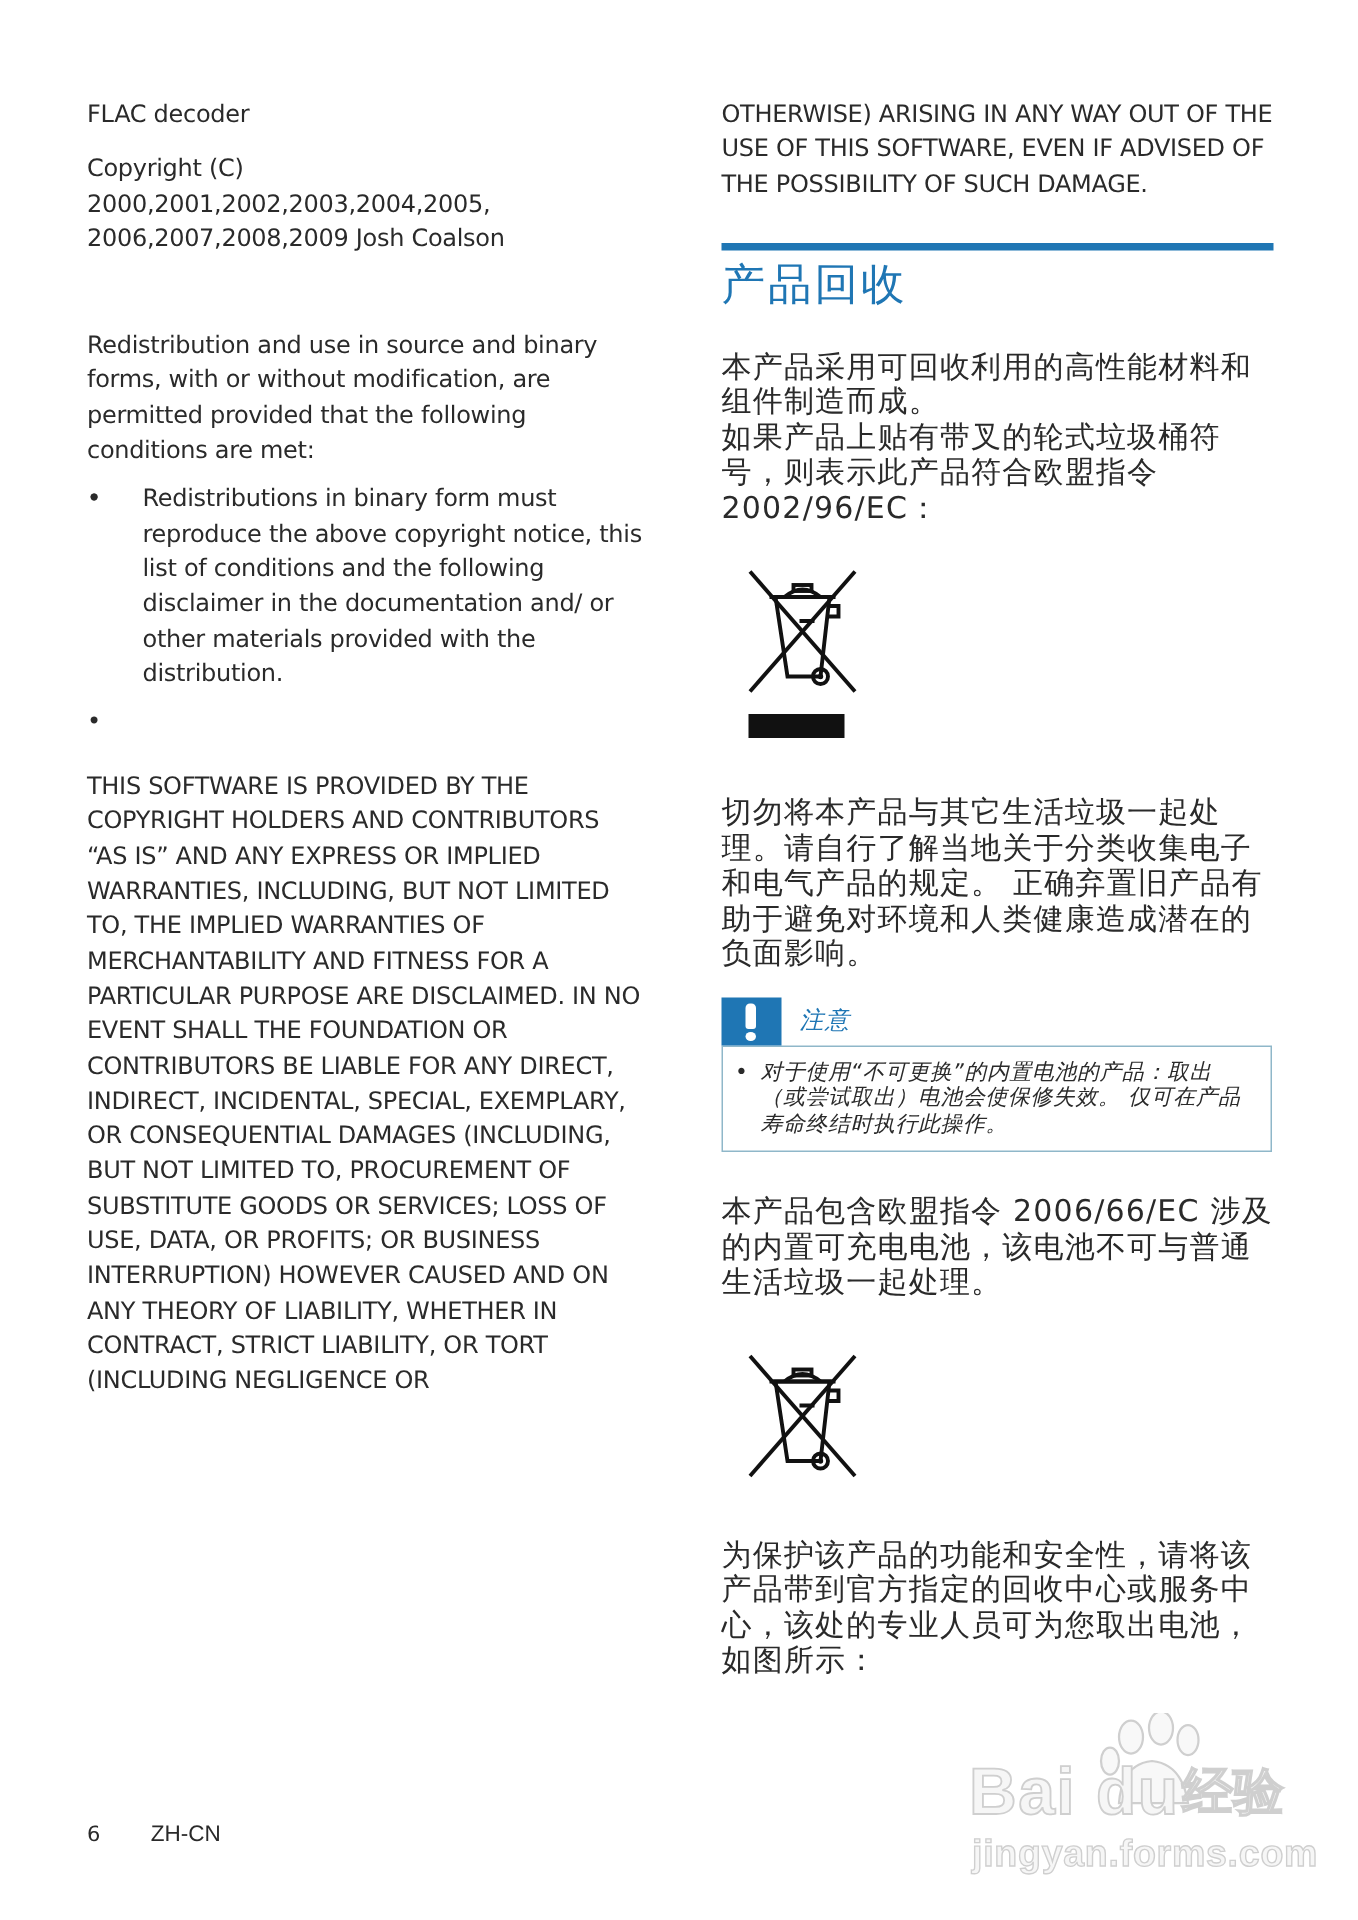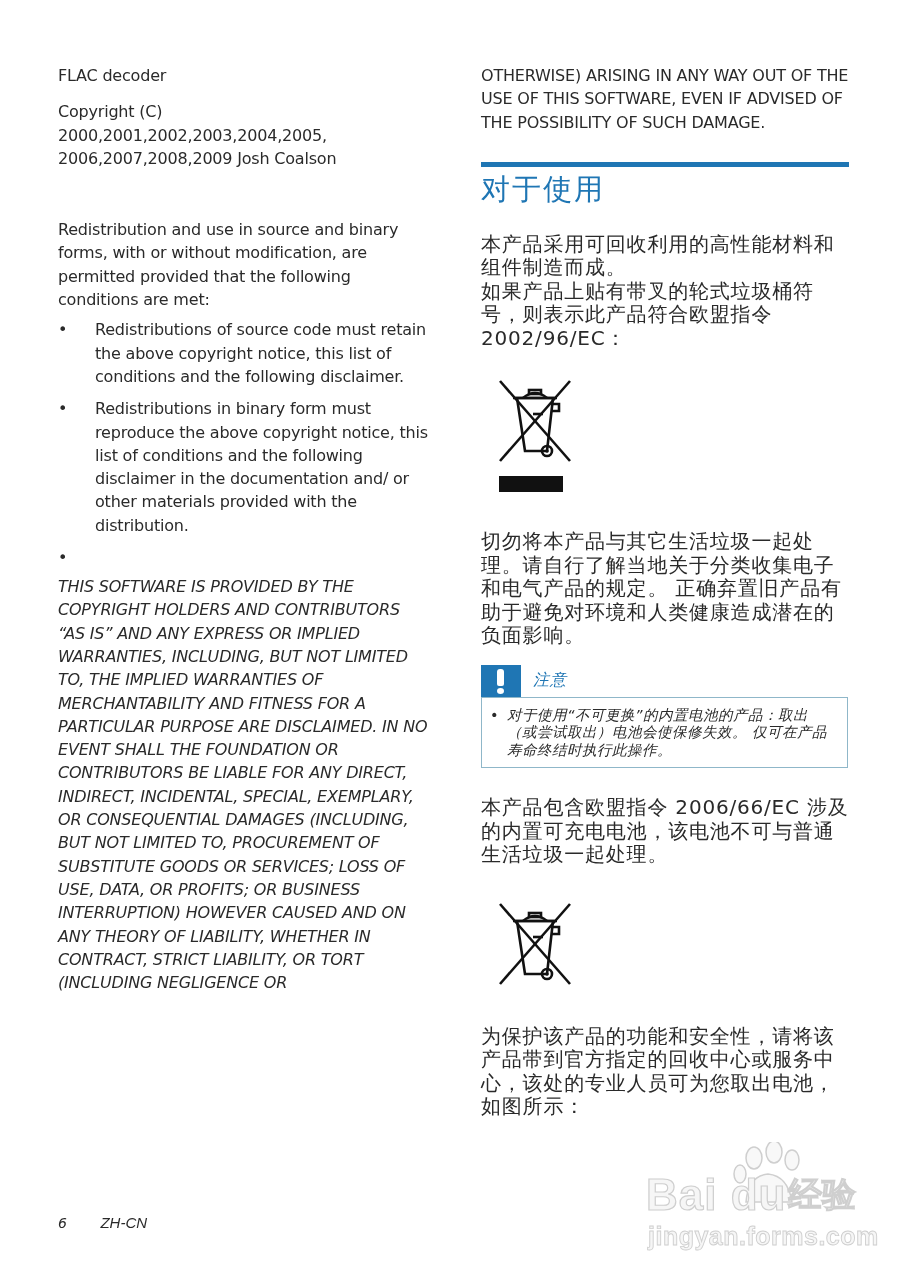--- a/index.html
+++ b/index.html
@@ -11,21 +11,21 @@
     .left { left: 58px; top: 64px; width: 372px; }
     .right { left: 481px; top: 64px; width: 368px; }
     .en { font-size: 16px; line-height: 23.3px; letter-spacing: -0.2px; }
     p { margin: 0; }
     .title { margin-bottom: 13px; }
     .copyright { margin-bottom: 48px; }
     .intro { margin-bottom: 7px; }
     ul.bullets { list-style: none; margin: 0; padding: 0; }
     ul.bullets li { position: relative; padding-left: 37px; margin-bottom: 9px; }
     ul.bullets li .dot { position: absolute; left: 0; top: 0; }
-    .disclaimer { margin-top: 38px; text-transform: none; font-style: italic; }
+    .disclaimer { margin-top: 52px; text-transform: none; }
     .right .en { }
     .rule { height: 5px; background: #1f76b4; margin-top: 28px; }
     .section-title { color: #1f76b4; font-size: 29px; line-height: 40px; margin-top: 2px; letter-spacing: 2px; }
     .zh { font-size: 20px; line-height: 23.5px; letter-spacing: 0.8px; color: #2a2a2a; }
     .zh-p1 { margin-top: 24px; }
     .zh-p2 { margin-top: 0; }
     .bin-icon { display: block; margin-left: 14px; }
     .bin1 { margin-top: 26px; }
     .zh-p3 { margin-top: 38px; }
     .caution { margin-top: 17px; position: relative; font-style: italic; }
@@ -34,58 +34,57 @@
     .caution-flag .bang { position: absolute; left: 16px; top: 4px; width: 7px; height: 17px; background: #fff; border-radius: 3px 3px 2px 2px; }
     .caution-flag .bang-dot { position: absolute; left: 16px; top: 23px; width: 7px; height: 6px; background: #fff; border-radius: 50%; }
     .caution-label { position: absolute; left: 52px; top: 5px; color: #1f76b4; font-size: 16px; letter-spacing: 1px; }
     .caution-box { border: 1px solid #8fb7c9; border-top: 1px solid #8fb7c9; padding: 9px 14px 8px 6px; width: 345px; }
     .caution-box ul { list-style: none; margin: 0; padding: 0; }
     .caution-box li { position: relative; padding-left: 19px; font-size: 14.5px; line-height: 17.5px; letter-spacing: 0.5px; color: #2a2a2a; }
     .caution-box li .dot { position: absolute; left: 2px; top: 0; }
     .zh-p4 { margin-top: 28px; }
     .bin2 { margin-top: 32px; }
     .zh-p5 { margin-top: 36px; }
-    .footer { position: absolute; left: 58px; top: 1214px; font-size: 14px; color: #2a2a2a; font-style: italic; }
+    .footer { position: absolute; left: 58px; top: 1214px; font-size: 14px; color: #2a2a2a; }
     .footer .page { display: inline-block; width: 38px; }
     .footer .lang { font-family: "Liberation Sans", sans-serif; font-size: 15px; }
     .watermark { position: absolute; left: 646px; top: 1142px; width: 230px; height: 110px; color: #ffffff; }
     .wm-text { font-family: "Liberation Sans", sans-serif; font-weight: bold; font-size: 44px; color: #f6f6f6;
       -webkit-text-stroke: 1.2px #cfcfcf; position: absolute; left: 0; top: 28px; letter-spacing: 1px; }
     .wm-cn { position: absolute; left: 142px; top: 30px; font-size: 34px; color: #f6f6f6; -webkit-text-stroke: 1px #cfcfcf; font-weight: bold; }
     .wm-url { position: absolute; left: 2px; top: 80px; font-family: "Liberation Sans", sans-serif; font-size: 25px; color: #f6f6f6; -webkit-text-stroke: 0.9px #cfcfcf; font-weight: bold; letter-spacing: 0.5px; }
     .wm-paw { position: absolute; left: 80px; top: 0; }
   </style>
 </head>
 <body>
 
 <div class="col left">
   <p class="en title">FLAC decoder</p>
   <p class="en copyright">Copyright (C) 2000,2001,2002,2003,2004,2005, 2006,2007,2008,2009 Josh Coalson</p>
   <p class="en intro">Redistribution and use in source and binary forms, with or without modification, are permitted provided that the following conditions are met:</p>
   <ul class="bullets en">
     <li>
       <span class="dot">•</span>
-      <span>Redistributions of source code must retain the above copyright notice, this list of conditions and the following disclaimer.</span>
     </li>
     <li>
       <span class="dot">•</span>
       <span>Redistributions in binary form must reproduce the above copyright notice, this list of conditions and the following disclaimer in the documentation and/ or other materials provided with the distribution.</span>
     </li>
     <li>
       <span class="dot">•</span>
     </li>
   </ul>
   <p class="en disclaimer">THIS SOFTWARE IS PROVIDED BY THE COPYRIGHT HOLDERS AND CONTRIBUTORS  “AS IS”  AND ANY EXPRESS OR IMPLIED WARRANTIES, INCLUDING, BUT NOT LIMITED TO, THE IMPLIED WARRANTIES OF MERCHANTABILITY AND FITNESS FOR A PARTICULAR PURPOSE ARE DISCLAIMED. IN NO EVENT SHALL THE FOUNDATION OR CONTRIBUTORS BE LIABLE FOR ANY DIRECT, INDIRECT, INCIDENTAL, SPECIAL, EXEMPLARY, OR CONSEQUENTIAL DAMAGES (INCLUDING, BUT NOT LIMITED TO, PROCUREMENT OF SUBSTITUTE GOODS OR SERVICES; LOSS OF USE, DATA, OR PROFITS; OR BUSINESS INTERRUPTION) HOWEVER CAUSED AND ON ANY THEORY OF LIABILITY, WHETHER IN CONTRACT, STRICT LIABILITY, OR TORT (INCLUDING NEGLIGENCE OR</p>
 </div>
 
 <div class="col right">
   <p class="en">OTHERWISE) ARISING IN ANY WAY OUT OF THE USE OF THIS SOFTWARE, EVEN IF ADVISED OF THE POSSIBILITY OF SUCH DAMAGE.</p>
 
   <div class="rule"></div>
-  <div class="section-title">对于使用</div>
+  <div class="section-title">产品回收</div>
 
   <p class="zh zh-p1">本产品采用可回收利用的高性能材料和组件制造而成。</p>
   <p class="zh zh-p2">如果产品上贴有带叉的轮式垃圾桶符号，则表示此产品符合欧盟指令 2002/96/EC：</p>
 
   <svg class="bin-icon bin1" width="80" height="116" viewBox="0 0 80 116">
     <g fill="none" stroke="#111" stroke-width="2.6">
       <line x1="5" y1="5" x2="75" y2="85"></line>
       <line x1="75" y1="5" x2="5" y2="85"></line>
       <path d="M22 22 L30 75 L52 75 L58 22 Z"></path>
       <line x1="18" y1="22" x2="62" y2="22"></line>

